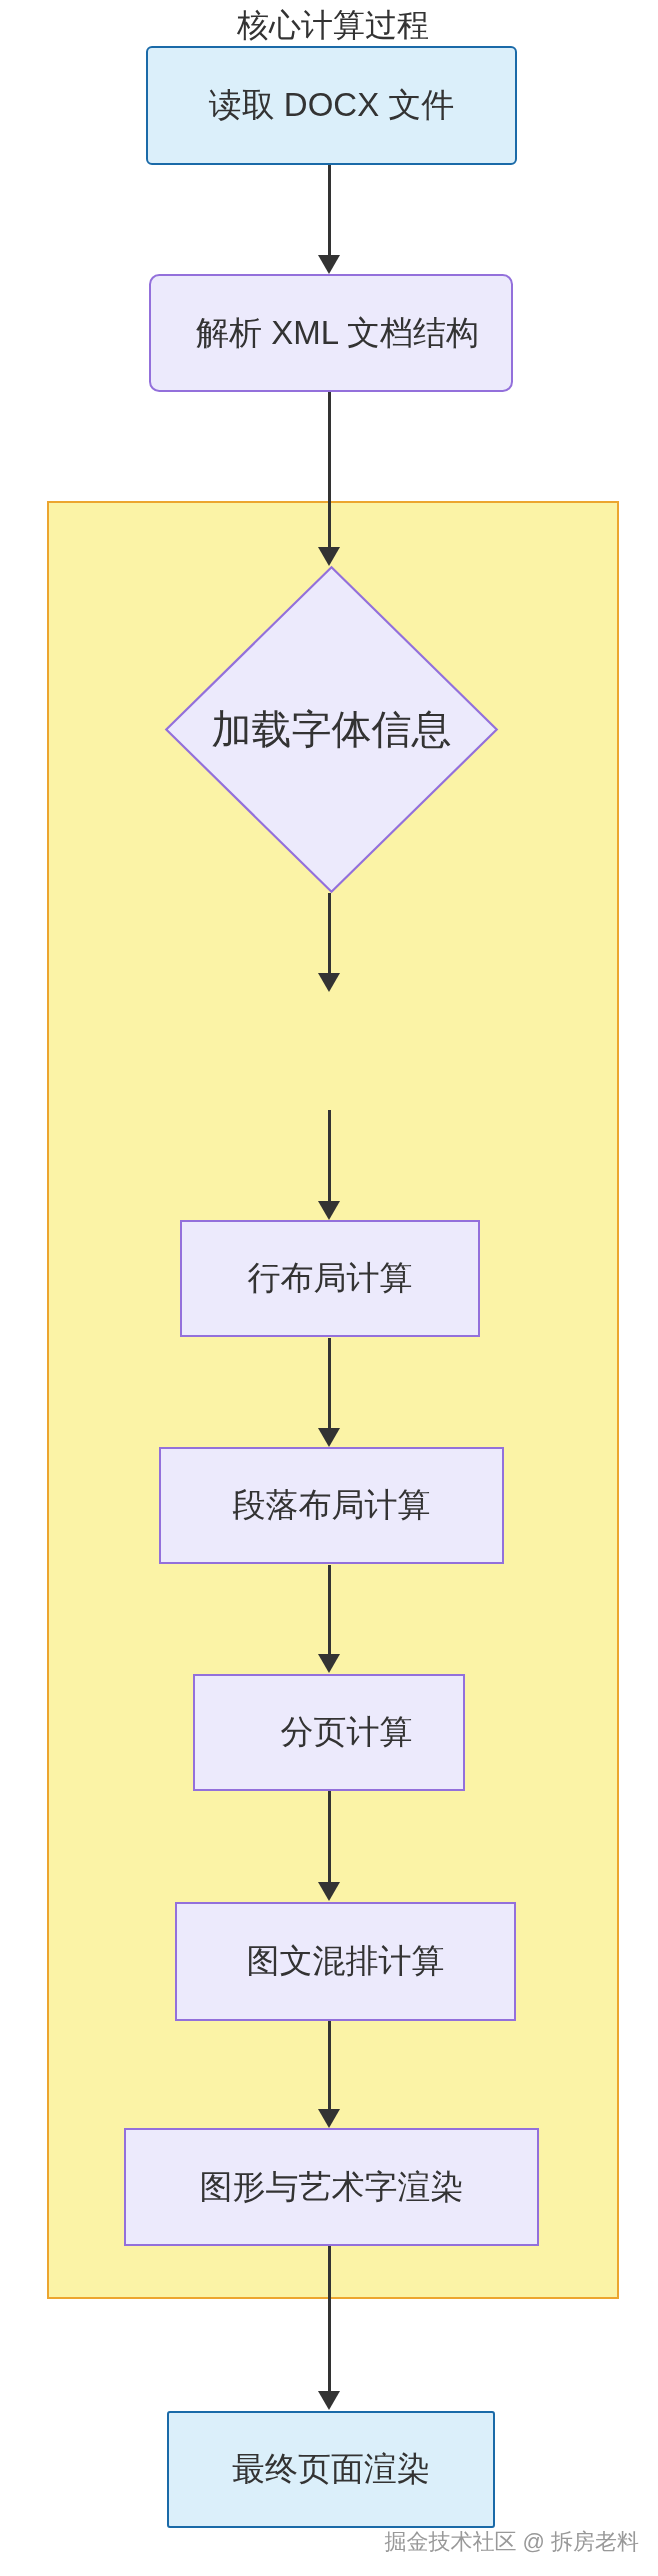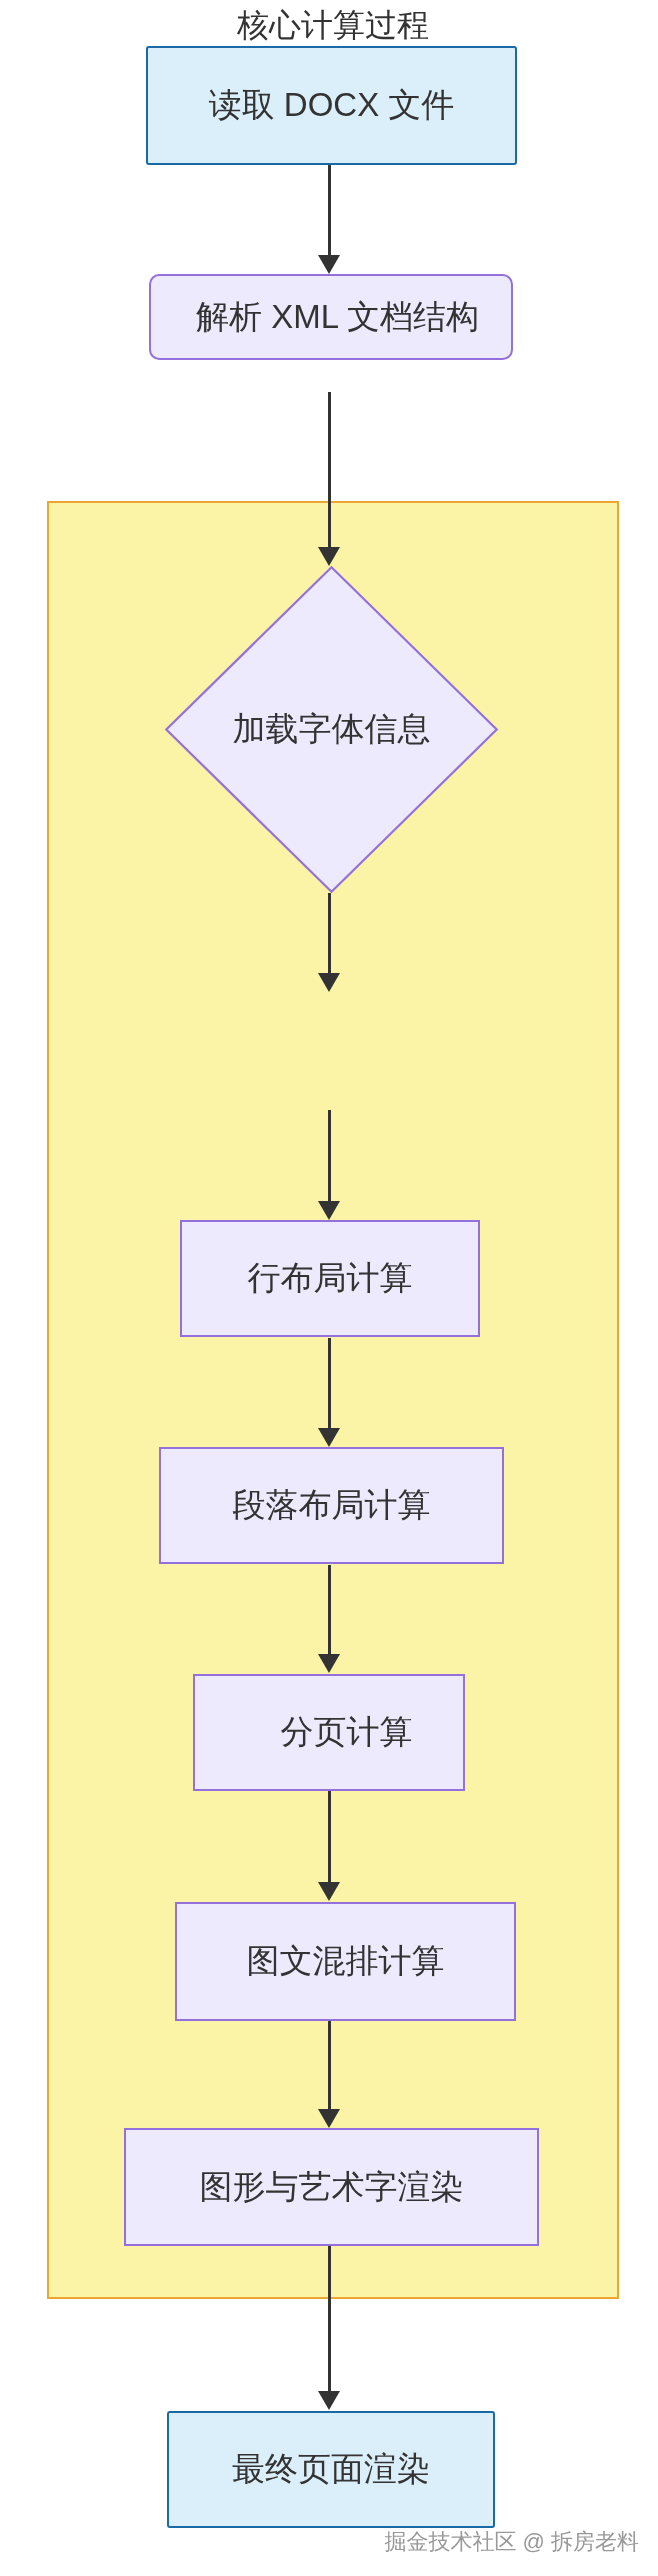--- a/index.html
+++ b/index.html
@@ -48,22 +48,22 @@
     background:var(--purple-fill);
     border:2.2px solid var(--purple-border);
     border-radius:0;
   }
   .round-box{
     background:var(--purple-fill);
     border:2.2px solid var(--purple-border);
     border-radius:10.2px;
   }
   
-  .n-read   {left:146px;top:46px;  width:371px;height:119px;}
-  .n-parse  {left:149px;top:274px; width:364px;height:86px;padding-left:13px;}
+  .n-read   {left:146px;top:46px;  width:371px;height:119px;border-radius:6px;}
+  .n-parse  {left:149px;top:274px; width:364px;height:118px;padding-left:13px;}
   .n-char   {left:159px;top:992px;width:345px;height:118px;}
   .n-line   {left:180px;top:1220px;width:300px;height:117px;}
   .n-para   {left:159px;top:1447px;width:345px;height:117px;}
   .n-page   {left:193px;top:1674px;width:272px;height:117px;padding-left:35px;}
   .n-mixed  {left:175px;top:1902px;width:341px;height:119px;}
   .n-art    {left:124px;top:2128px;width:415px;height:118px;}
   .n-final  {left:167px;top:2411px;width:328px;height:117px;}
   
   .diamond-wrap{
     position:absolute;left:164px;top:565px;width:335px;height:329px;
@@ -71,21 +71,21 @@
   }
   .diamond-wrap svg{display:block;width:100%;height:100%;}
   .diamond-wrap polygon{
     fill:var(--purple-fill);
     stroke:var(--purple-border);
     stroke-width:3;
   }
   .diamond-label{
     position:absolute;left:0;top:0;width:100%;height:100%;
     display:flex;align-items:center;justify-content:center;
-    font-size:33px;color:var(--text-color);white-space:nowrap;
+    font-size:40px;color:var(--text-color);white-space:nowrap;
   }
   
   .edge-line{
     position:absolute;left:328px;width:2.9px;
     background:var(--edge-color);
     z-index:2;
   }
   .edge-head{
     position:absolute;left:318px;width:0;height:0;
     border-left:11.6px solid transparent;

